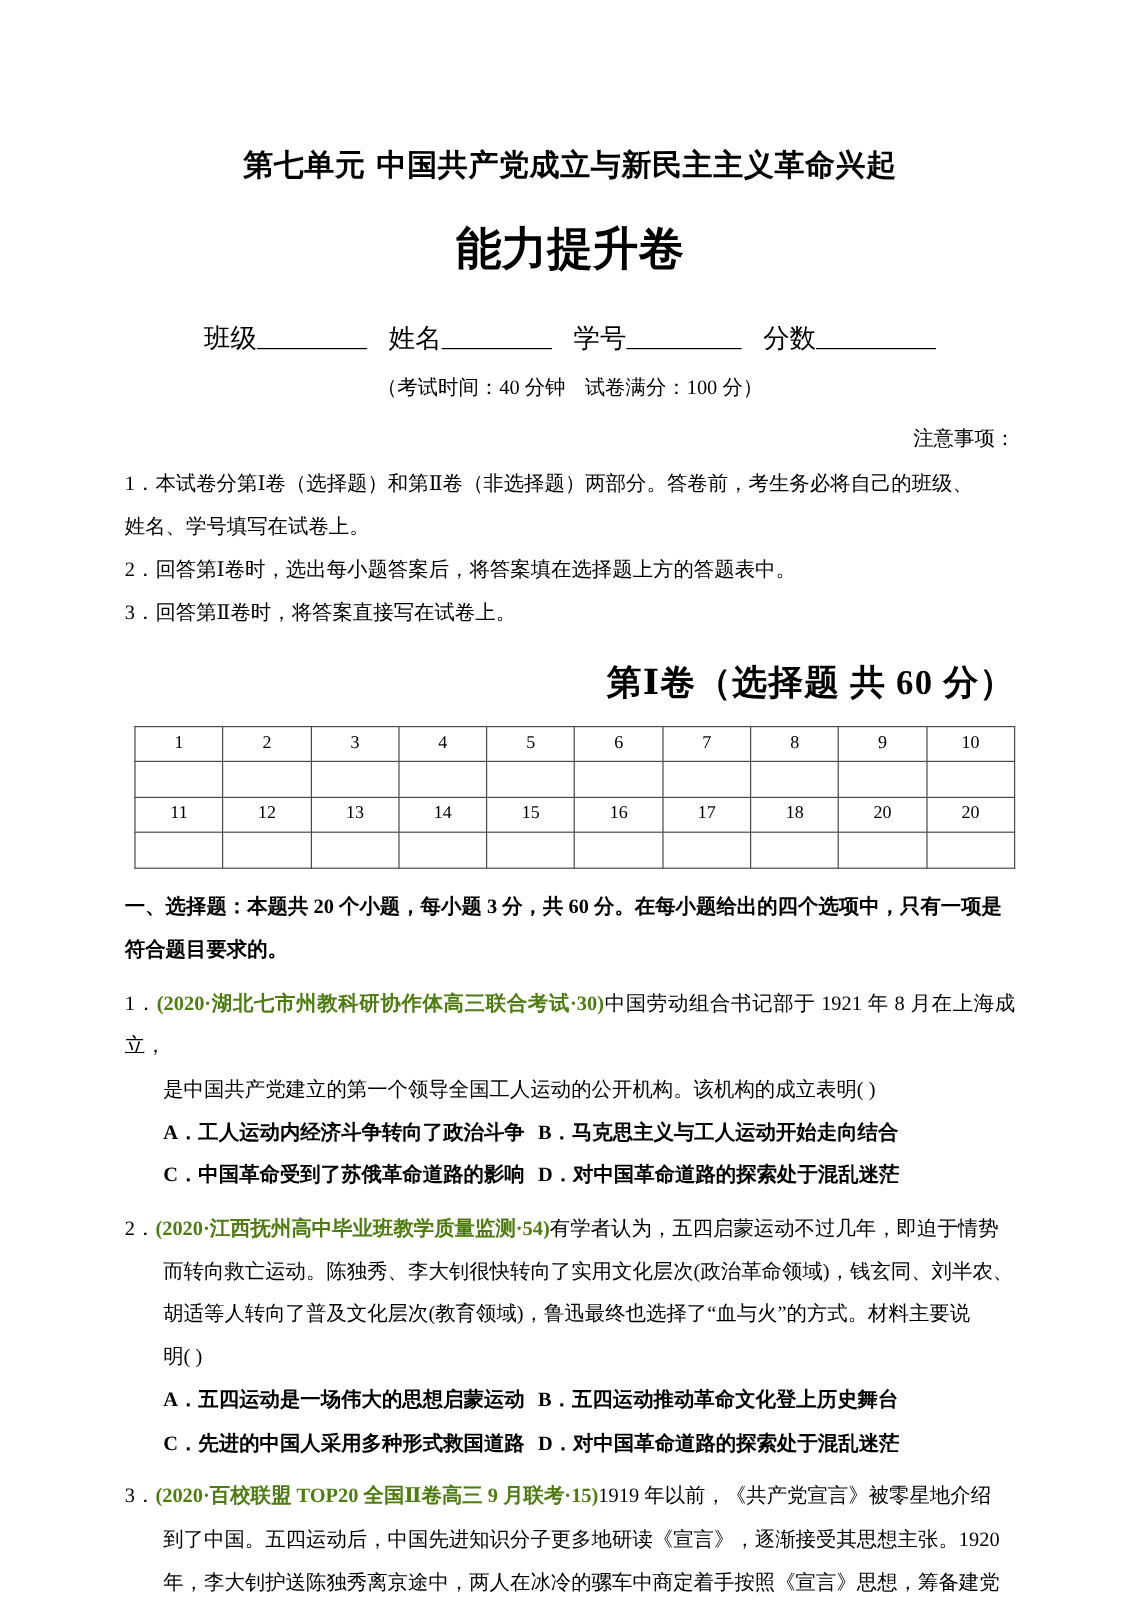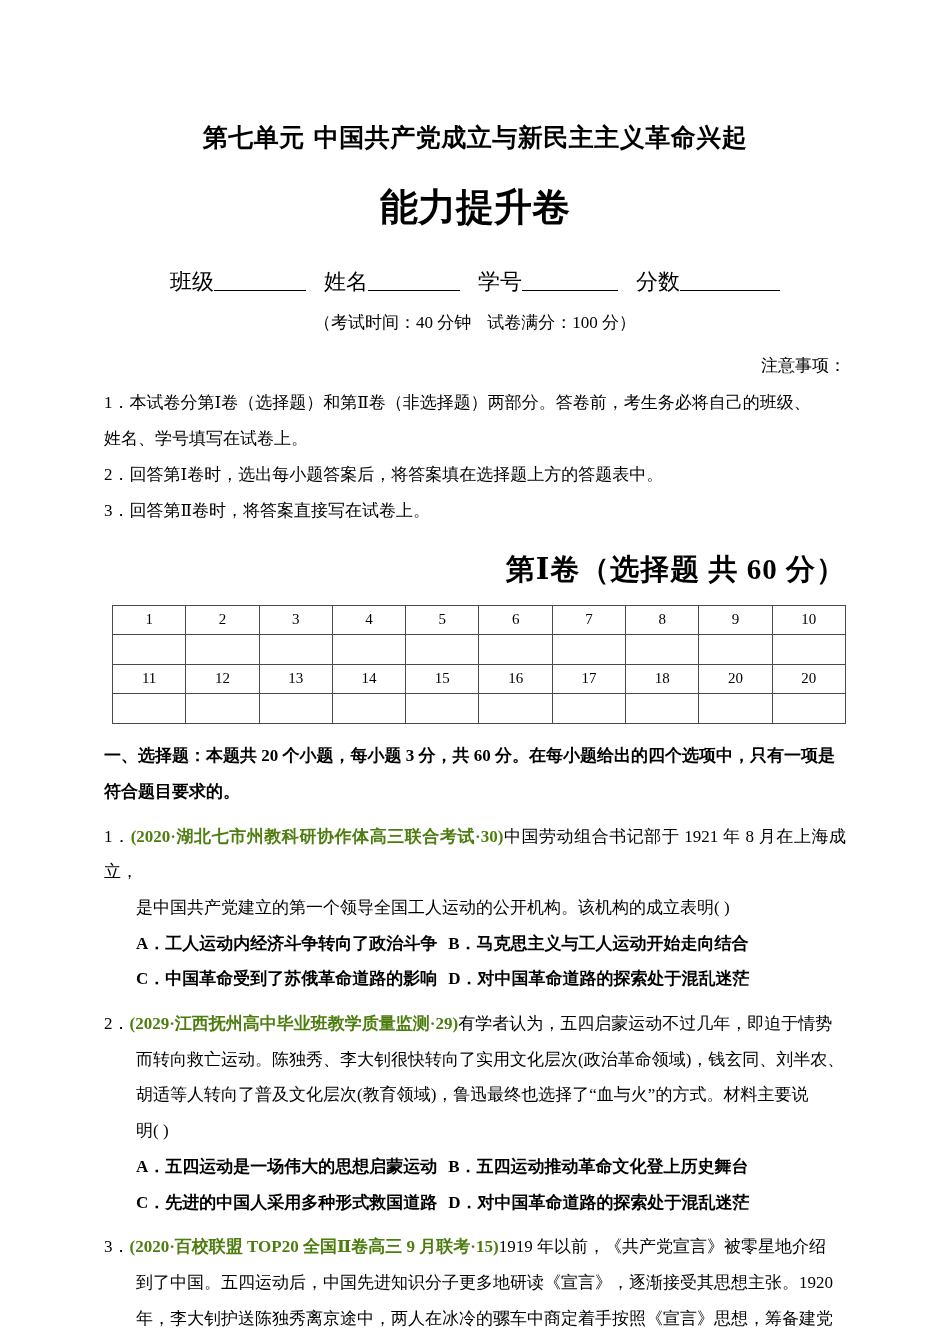--- a/index.html
+++ b/index.html
@@ -253,21 +253,21 @@
   <div class="question">
     <p class="q-body"><span class="q-num">1．</span><span class="src-tag">(2020·湖北七市州教科研协作体高三联合考试·30)</span><span>中国劳动组合书记部于 1921 年 8 月在上海成立，</span></p>
     <p class="q-body q-text-indent">是中国共产党建立的第一个领导全国工人运动的公开机构。该机构的成立表明(      )</p>
     <div class="q-options">
       <p class="opt-line"><span>A．工人运动内经济斗争转向了政治斗争</span><span class="opt-gap"></span><span>B．马克思主义与工人运动开始走向结合</span></p>
       <p class="opt-line"><span>C．中国革命受到了苏俄革命道路的影响</span><span class="opt-gap"></span><span>D．对中国革命道路的探索处于混乱迷茫</span></p>
     </div>
   </div>
 
   <div class="question">
-    <p class="q-body"><span class="q-num">2．</span><span class="src-tag">(2029·江西抚州高中毕业班教学质量监测·29)</span><span>有学者认为，五四启蒙运动不过几年，即迫于情势</span></p>
+    <p class="q-body"><span class="q-num">2．</span><span class="src-tag">(2020·江西抚州高中毕业班教学质量监测·54)</span><span>有学者认为，五四启蒙运动不过几年，即迫于情势</span></p>
     <p class="q-body q-text-indent">而转向救亡运动。陈独秀、李大钊很快转向了实用文化层次(政治革命领域)，钱玄同、刘半农、</p>
     <p class="q-body q-text-indent">胡适等人转向了普及文化层次(教育领域)，鲁迅最终也选择了“血与火”的方式。材料主要说</p>
     <p class="q-body q-text-indent">明(      )</p>
     <div class="q-options">
       <p class="opt-line"><span>A．五四运动是一场伟大的思想启蒙运动</span><span class="opt-gap"></span><span>B．五四运动推动革命文化登上历史舞台</span></p>
       <p class="opt-line"><span>C．先进的中国人采用多种形式救国道路</span><span class="opt-gap"></span><span>D．对中国革命道路的探索处于混乱迷茫</span></p>
     </div>
   </div>
 
   <div class="question">

